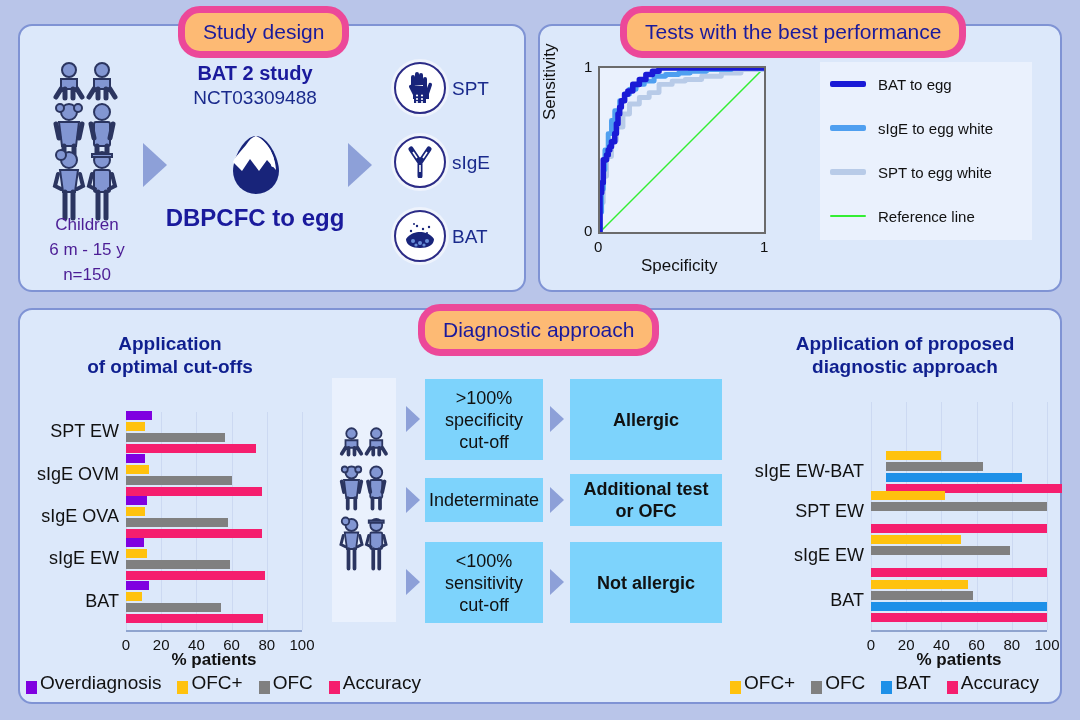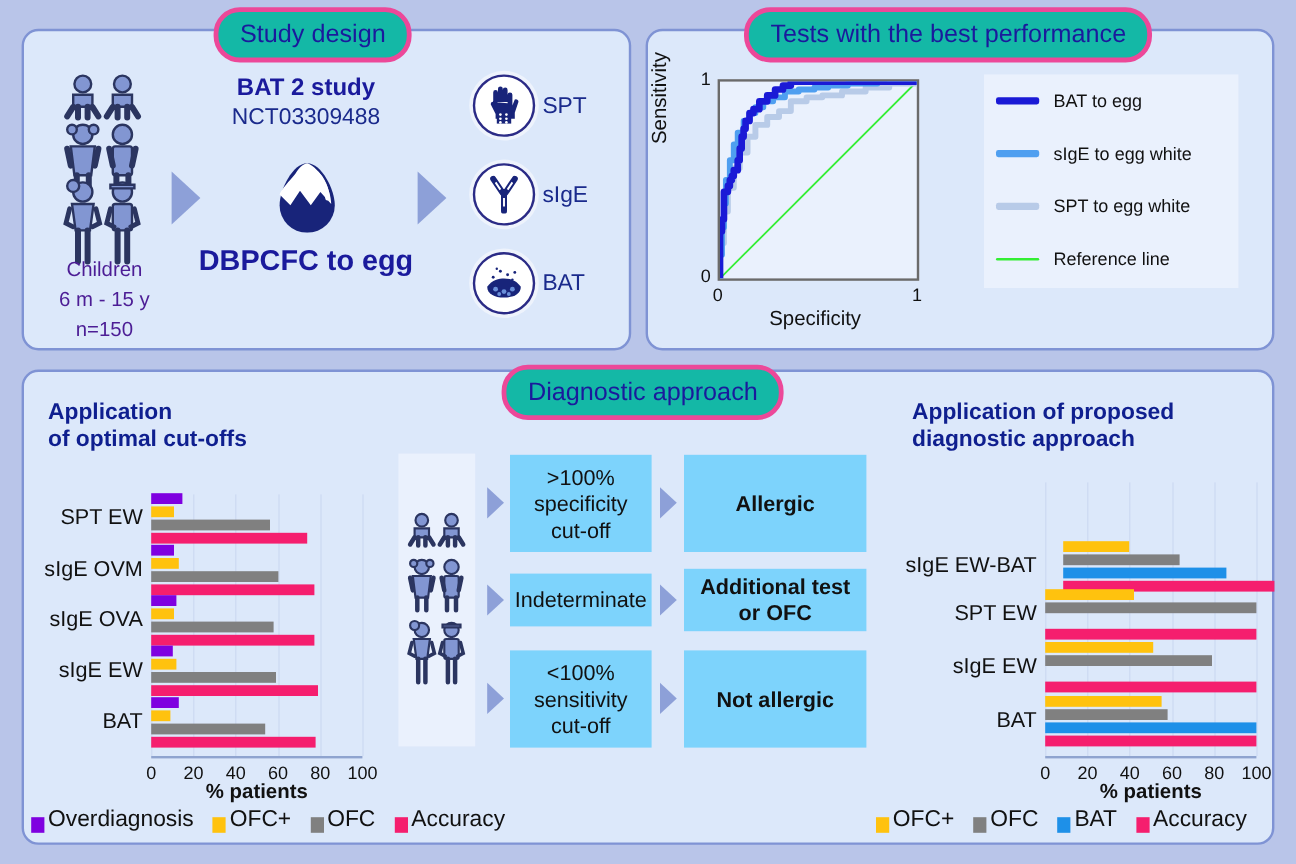--- a/index.html
+++ b/index.html
@@ -12,22 +12,22 @@
   }
   .panel{
     position:absolute;
     background:#dce8fa;
     border:2px solid #7f93d4;
     border-radius:14px;
     box-sizing:border-box;
   }
   .pill{
     position:absolute;
-    background:#14b8a6;
-    border:4px solid #ec4899;
+    background:#fdba74;
+    border:7px solid #ec4899;
     border-radius:22px;
     color:#1a1a9c;
     font-size:21px;
     display:flex;align-items:center;justify-content:center;
     z-index:20;
     white-space:nowrap;
     padding:0 18px;
     height:38px;
   }
   
@@ -65,21 +65,21 @@
   #rocbox{position:absolute;left:598px;top:66px;width:168px;height:168px;
     border:2px solid #6b6b6b;background:#eaf1fd;box-sizing:border-box;}
   .roc-axis-lbl{position:absolute;color:#111;font-size:15px;}
   #roc-legend{position:absolute;left:820px;top:62px;width:212px;height:178px;
      background:#eaf1fd;}
   .leg-row{display:flex;align-items:center;height:44px;padding-left:10px;}
   .leg-line{width:36px;height:5px;margin-right:12px;border-radius:2px;}
   .leg-txt{font-size:15px;color:#111;}
 
   
-  .chart-title{position:absolute;text-align:left;color:#0f1f8f;font-weight:bold;font-size:19px;line-height:23px;}
+  .chart-title{position:absolute;text-align:center;color:#0f1f8f;font-weight:bold;font-size:19px;line-height:23px;}
   .barplot{position:absolute;}
   .grp{position:relative;}
   .bar{height:9px;margin-bottom:2px;}
   .cat-lbl{position:absolute;right:100%;padding-right:7px;font-size:18px;color:#111;white-space:nowrap;}
   .gridline{position:absolute;top:0;bottom:0;width:1px;background:#ccd9f2;}
   .axis-line{position:absolute;background:#8fa4cf;}
   .tick-lbl{position:absolute;font-size:15px;color:#111;transform:translateX(-50%);}
   .axis-title{position:absolute;font-weight:bold;font-size:17px;color:#111;text-align:center;}
   .legend-bottom{position:absolute;display:flex;align-items:center;font-size:19px;color:#111;}
   .legend-bottom .sw{width:11px;height:13px;margin-right:3px;display:inline-block;}

